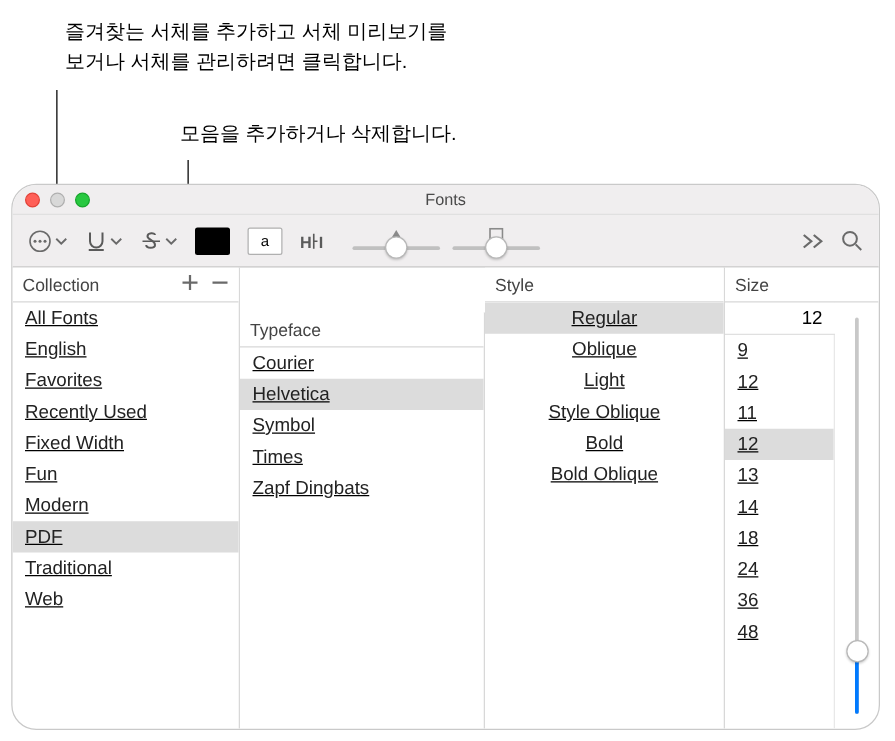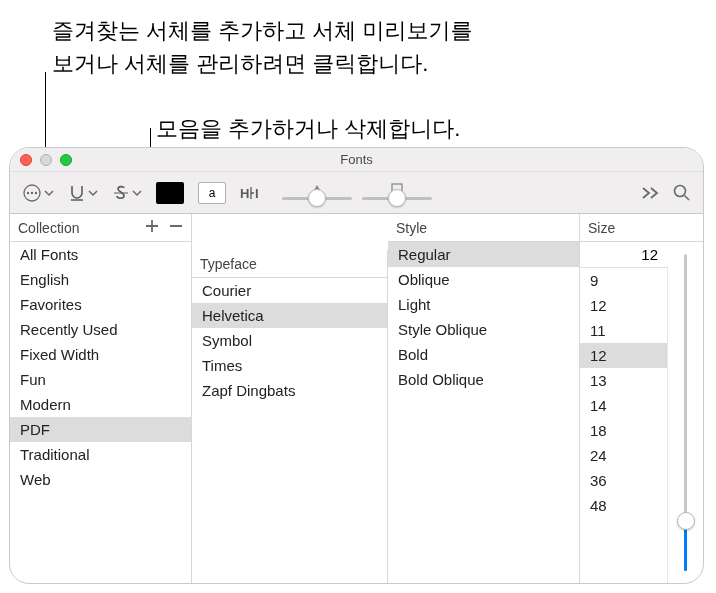--- a/index.html
+++ b/index.html
@@ -9,21 +9,21 @@
       font-family: -apple-system, "Helvetica Neue", Helvetica, Arial, sans-serif;
     }
     body {
       background: #ffffff;
       width: 716px;
       height: 593px;
       position: relative;
     }
     .annotation {
       position: absolute;
-      font-size: 22px;
+      font-size: 16px;
       color: #000;
       line-height: 1.5;
     }
     .callout-line {
       position: absolute;
       background: #000;
       width: 1px;
     }
     .window {
       position: absolute;
@@ -147,21 +147,21 @@
       overflow: hidden;
     }
     .col {
       display: flex;
       flex-direction: column;
       border-right: 1px solid #d8d8d8;
       overflow: hidden;
     }
     .col-collection { width: 182px; }
     .col-typeface { width: 196px; margin-top: 36px; }
-    .col-style { width: 192px; }
+    .col-style { width: 192px; text-align: center; }
     .col-size { flex: 1; border-right: none; }
     .col-header {
       height: 28px;
       display: flex;
       align-items: center;
       padding: 0 8px;
       font-size: 14px;
       color: #444;
       border-bottom: 1px solid #d8d8d8;
       background: #fff;
@@ -171,20 +171,21 @@
     .header-controls {
       margin-left: auto;
       display: flex;
       gap: 10px;
       align-items: center;
       color: #6a6a6a;
     }
     .list {
       flex: 1;
       overflow-y: auto;
+      text-decoration: underline;
     }
     .list-item {
       padding: 4px 10px;
       font-size: 15px;
       color: #222;
       cursor: default;
     }
     .list-item.selected {
       background: #dcdcdc;
     }
@@ -256,21 +257,21 @@
   </style>
 </head>
 <body>
 
 <div class="annotation" style="top: 14px; left: 52px;">
   <div>즐겨찾는 서체를 추가하고 서체 미리보기를</div>
   <div>보거나 서체를 관리하려면 클릭합니다.</div>
 </div>
 <div class="callout-line" style="top: 72px; left: 45px; height: 130px;"></div>
 
-<div class="annotation" style="top: 96px; left: 156px; margin-top: 16px;">
+<div class="annotation" style="top: 96px; left: 144px;">
   <div>모음을 추가하거나 삭제합니다.</div>
 </div>
 <div class="callout-line" style="top: 128px; left: 150px; height: 116px;"></div>
 
 <div class="window">
 
   <div class="titlebar">
     <div class="traffic-lights">
       <div class="traffic-light tl-close"></div>
       <div class="traffic-light tl-min"></div>

